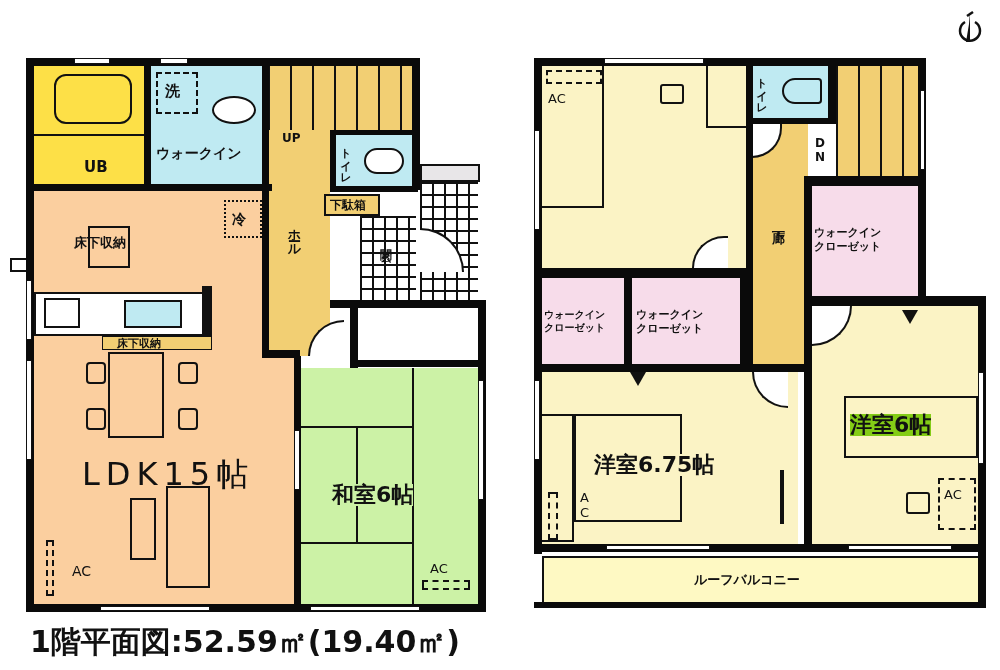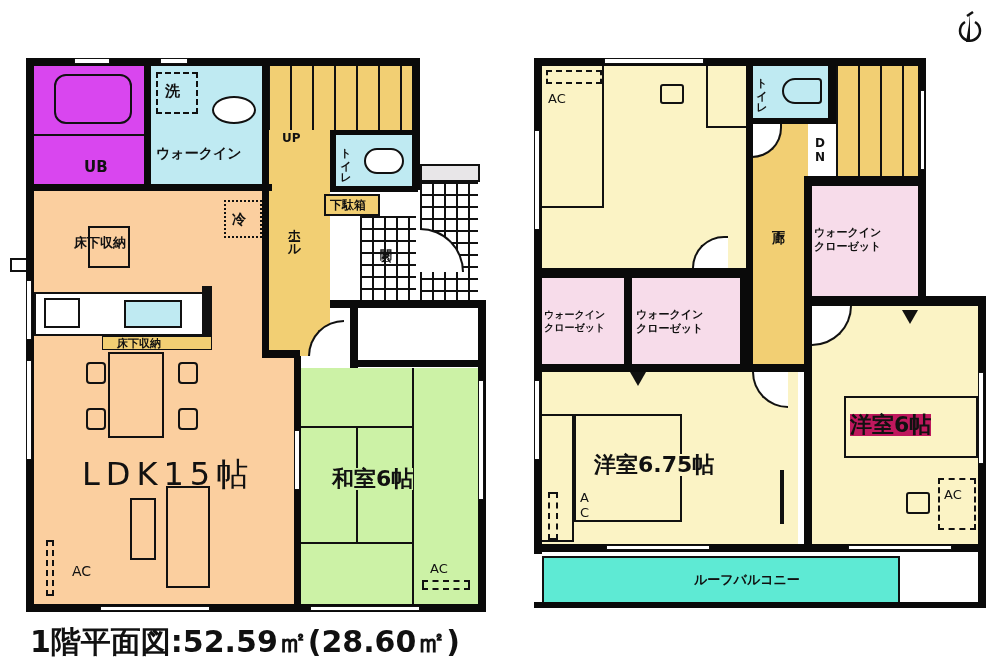--- a/index.html
+++ b/index.html
@@ -36,21 +36,21 @@
 <div class="abs" style="left:955px;top:8px;width:30px;height:36px;">
   <svg width="30" height="36" viewBox="0 0 30 36">
     <path d="M10 14 A10 10 0 1 0 20 14" fill="none" stroke="#111" stroke-width="2.5"></path>
     <path d="M15 4 L15 34 L11 34 L14 16 Z" fill="#111"></path>
     <path d="M12 8 L18 4" stroke="#111" stroke-width="2.5"></path>
   </svg>
 </div>
 
 <div class="abs" style="left:0;top:0;width:500px;height:670px;">
 
-  <div class="room" style="left:32px;top:66px;width:112px;height:118px;background:#d946ef;">
+  <div class="room" style="left:32px;top:66px;width:112px;height:118px;background:#fde047;">
     <div class="furn" style="left:22px;top:8px;width:78px;height:50px;border-radius:12px;"></div>
     <div class="abs" style="left:0;top:68px;width:112px;height:2px;background:#111;"></div>
     <div class="lbl" style="left:52px;top:94px;font-size:15px;">UB</div>
   </div>
 
   <div class="room" style="left:150px;top:66px;width:112px;height:118px;background:#bfeaf2;">
     <div class="dash" style="left:6px;top:6px;width:42px;height:42px;"></div>
     <div class="lbl" style="left:15px;top:18px;font-size:15px;">洗</div>
     <div class="furn" style="left:62px;top:30px;width:44px;height:28px;border-radius:50%;background:#fff;"></div>
     <div class="lbl" style="left:6px;top:80px;font-size:14px;">ウォークイン</div>
@@ -107,21 +107,21 @@
   <div class="abs" style="left:420px;top:164px;width:60px;height:18px;background:#e8e6e8;border:2px solid #111;"></div>
   <div class="grid-tile" style="left:420px;top:182px;width:58px;height:120px;"></div>
   <div class="door-arc" style="left:420px;top:228px;width:44px;height:44px;border-radius:0 44px 0 0;border-left:none;border-bottom:none;"></div>
 
 
   <div class="room" style="left:300px;top:368px;width:178px;height:238px;background:#ccf2a6;">
     <div class="abs" style="left:112px;top:0;width:2px;height:238px;background:#111;"></div>
     <div class="abs" style="left:0;top:58px;width:112px;height:2px;background:#111;"></div>
     <div class="abs" style="left:0;top:174px;width:112px;height:2px;background:#111;"></div>
     <div class="abs" style="left:56px;top:58px;width:2px;height:116px;background:#111;"></div>
-    <div class="lbl" style="left:32px;top:100px;font-size:22px;background:#ccf2a6;">和室6帖</div>
+    <div class="lbl" style="left:32px;top:116px;font-size:22px;background:#ccf2a6;">和室6帖</div>
     <div class="lbl" style="left:130px;top:194px;font-size:13px;font-weight:normal;">AC</div>
     <div class="dash" style="left:122px;top:212px;width:48px;height:10px;"></div>
   </div>
 
   <div class="wall" style="left:26px;top:58px;width:248px;height:8px;"></div>
   <div class="wall" style="left:268px;top:58px;width:150px;height:8px;"></div>
   <div class="wall" style="left:26px;top:58px;width:8px;height:554px;"></div>
   <div class="wall" style="left:26px;top:604px;width:460px;height:8px;"></div>
   <div class="wall" style="left:26px;top:184px;width:246px;height:7px;"></div>
   <div class="wall" style="left:144px;top:58px;width:7px;height:130px;"></div>
@@ -140,21 +140,21 @@
   <div class="win" style="left:74px;top:58px;width:36px;height:6px;"></div>
   <div class="win" style="left:160px;top:58px;width:28px;height:6px;"></div>
   <div class="win" style="left:26px;top:280px;width:6px;height:60px;"></div>
   <div class="win" style="left:26px;top:360px;width:6px;height:100px;"></div>
   <div class="win" style="left:100px;top:606px;width:110px;height:5px;"></div>
   <div class="win" style="left:294px;top:430px;width:6px;height:60px;"></div>
   <div class="win" style="left:478px;top:380px;width:6px;height:120px;"></div>
   <div class="win" style="left:310px;top:606px;width:110px;height:5px;"></div>
   <div class="abs" style="left:10px;top:258px;width:16px;height:14px;border:2px solid #111;border-right:none;"></div>
 
-  <div class="caption" style="left:30px;top:622px;">1階平面図:52.59㎡(28.60㎡)</div>
+  <div class="caption" style="left:30px;top:622px;">1階平面図:52.59㎡(19.40㎡)</div>
 </div>
 
 <div class="abs" style="left:0;top:0;width:1000px;height:670px;">
 
   <div class="room" style="left:542px;top:66px;width:204px;height:202px;background:#fbf3c5;">
     <div class="dash" style="left:4px;top:4px;width:56px;height:14px;"></div>
     <div class="lbl" style="left:6px;top:26px;font-size:13px;font-weight:normal;">AC</div>
     <div class="furn" style="left:0;top:0;width:62px;height:142px;border-top:none;border-left:none;"></div>
     <div class="furn" style="left:164px;top:0;width:40px;height:62px;border-top:none;border-right:none;"></div>
     <div class="furn" style="left:118px;top:18px;width:24px;height:20px;border-radius:3px;"></div>
@@ -195,27 +195,27 @@
     <div class="lbl vtext" style="left:36px;top:118px;font-size:13px;font-weight:normal;">AC</div>
     <div class="dash" style="left:6px;top:120px;width:10px;height:48px;"></div>
     <div class="door-arc" style="left:210px;top:0;width:36px;height:36px;border-radius:0 0 0 36px;border-top:none;border-right:none;"></div>
     <div class="abs" style="left:88px;top:0;width:0;height:0;border-left:8px solid transparent;border-right:8px solid transparent;border-top:14px solid #111;"></div>
   </div>
 
   <div class="room" style="left:808px;top:306px;width:170px;height:238px;background:#fbf3c5;">
     <div class="door-arc" style="left:4px;top:0;width:40px;height:40px;border-radius:0 0 40px 0;border-top:none;border-left:none;"></div>
     <div class="abs" style="left:94px;top:4px;width:0;height:0;border-left:8px solid transparent;border-right:8px solid transparent;border-top:14px solid #111;"></div>
     <div class="furn" style="left:36px;top:90px;width:134px;height:62px;"></div>
-    <div class="lbl" style="left:42px;top:108px;font-size:22px;background:#be185d;">洋室6帖</div>
+    <div class="lbl" style="left:42px;top:108px;font-size:22px;background:#84cc16;">洋室6帖</div>
     <div class="furn" style="left:98px;top:186px;width:24px;height:22px;border-radius:3px;"></div>
     <div class="dash" style="left:130px;top:172px;width:38px;height:52px;"></div>
     <div class="lbl" style="left:136px;top:182px;font-size:13px;font-weight:normal;">AC</div>
   </div>
 
-  <div class="room" style="left:542px;top:556px;width:358px;height:48px;background:#5eead4;border:2px solid #111;">
+  <div class="room" style="left:542px;top:556px;width:444px;height:48px;background:#fef9c3;border:2px solid #111;">
     <div class="lbl" style="left:150px;top:15px;font-size:13px;">ルーフバルコニー</div>
   </div>
 
   <div class="wall" style="left:534px;top:58px;width:392px;height:8px;"></div>
   <div class="wall" style="left:534px;top:58px;width:8px;height:496px;"></div>
   <div class="wall" style="left:534px;top:544px;width:452px;height:8px;"></div>
   <div class="wall" style="left:534px;top:602px;width:452px;height:6px;"></div>
   <div class="wall" style="left:978px;top:296px;width:8px;height:312px;"></div>
   <div class="wall" style="left:918px;top:58px;width:8px;height:244px;"></div>
   <div class="wall" style="left:746px;top:58px;width:7px;height:312px;"></div>

